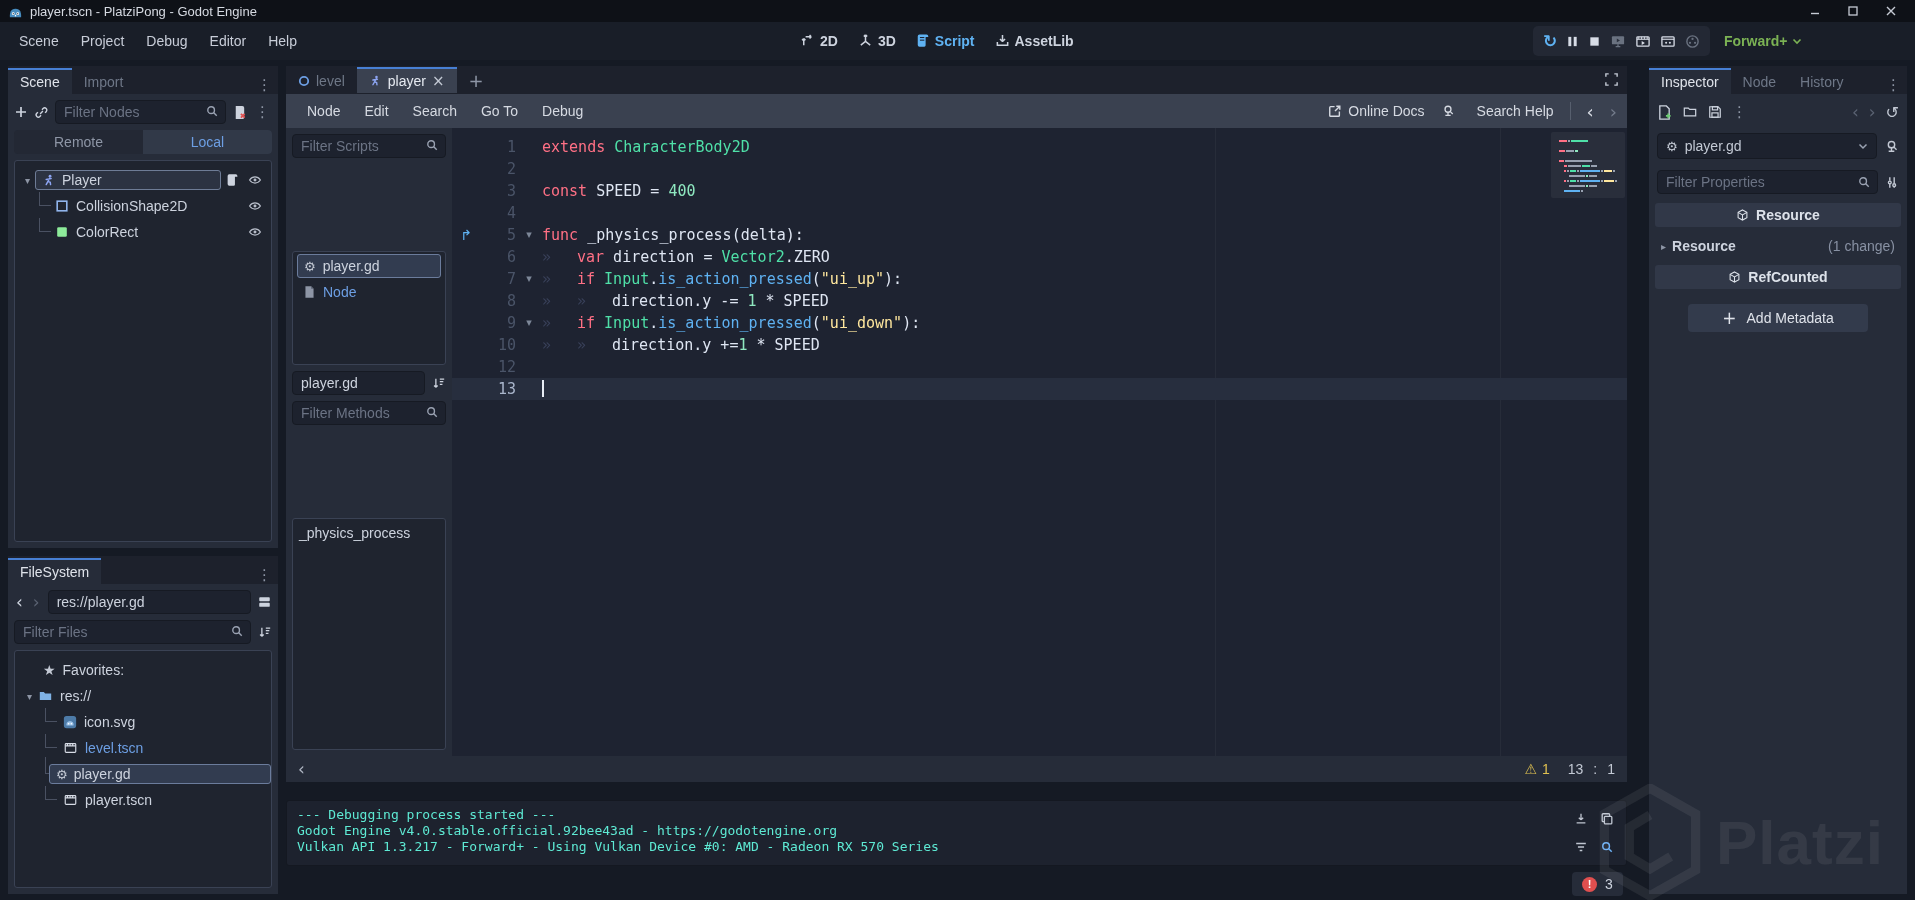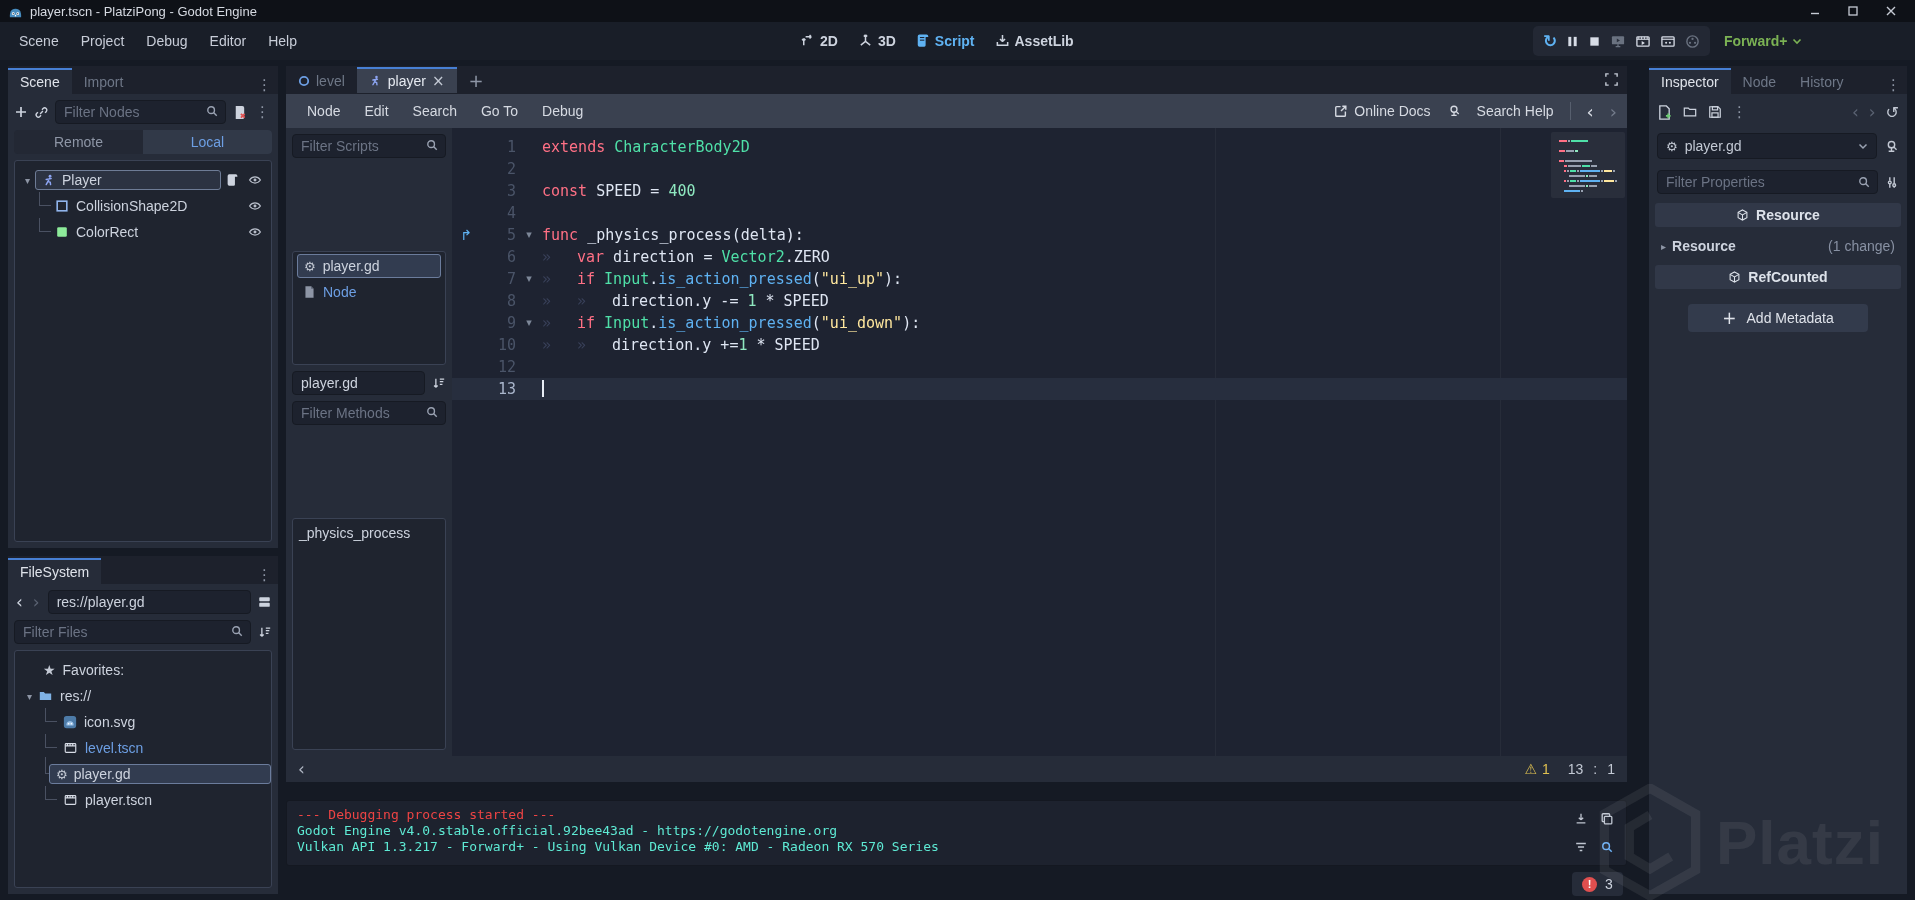--- a/index.html
+++ b/index.html
@@ -94,21 +94,21 @@
   .mm { height:2px; display:inline-block; margin-right:1px; background:#98a1b1; }
   .mm.tk-kw { background:#ff7085; } .mm.tk-ty { background:#4fe0a8; } .mm.tk-nu { background:#8fe8c0; }
   .mm.tk-st { background:#ffe79e; } .mm.tk-fn { background:#5fb2f2; } .mm.tk-tab { background:transparent; width:4px; }
   #status-bar { height:26px; display:flex; align-items:center; padding:0 12px; gap:8px; background:#262c39; }
   #status-bar .right { margin-left:auto; display:flex; align-items:center; gap:18px; }
   #warn-group { color:#dfc050; display:flex; gap:5px; align-items:center; }
   #lc-group { color:#c3c9d4; display:flex; gap:10px; font-size:14px; }
 
   
   #output-panel { position:absolute; left:286px; top:800px; width:1341px; height:66px; background:#1d222e; border:1px solid #141821; border-radius:3px; padding:6px 10px; font-family:"DejaVu Sans Mono", monospace; font-size:13px; line-height:16px; }
-  #output-panel .dim { color:#ef4444; }
+  #output-panel .dim { color:#5eead4; }
   #output-panel .out { color:#5eead4; }
   #out-icons { position:absolute; right:6px; top:4px; display:grid; grid-template-columns:26px 26px; grid-auto-rows:28px; color:#c0c6d1; }
   #out-icons .ic { width:26px; height:28px; }
   #out-icons .active-blue { color:#6cb0f5; }
   #error-chip { position:absolute; left:1572px; top:872px; height:24px; display:flex; align-items:center; gap:8px; background:#262c39; border-radius:4px; padding:0 10px; }
   #err-circle { width:15px; height:15px; border-radius:50%; background:#e04f4f; color:#fff; font-size:11px; font-weight:bold; display:flex; align-items:center; justify-content:center; }
 
   
   #inspector-dock { position:absolute; left:1649px; top:66px; width:258px; height:828px; display:flex; flex-direction:column; }
   #inspector-body { flex:1; background:#262c39; padding:6px; display:flex; flex-direction:column; gap:7px; }
@@ -503,21 +503,21 @@
     <span class="right">
       <span style="display:flex;align-items:center;gap:6px;">
         <span class="ic">
             <svg width="14" height="14" viewBox="0 0 16 16" stroke="currentColor" stroke-width="1.6" fill="none">
               <path d="M13 8.5V13a1 1 0 01-1 1H3a1 1 0 01-1-1V4a1 1 0 011-1h4.5"></path>
               <path d="M9.5 2.5H13.5V6.5M13.5 2.5L8 8"></path>
             </svg>
           </span>
         <span>Online Docs</span>
       </span>
-      <span style="display:flex;align-items:center;gap:16px;text-align:center;">
+      <span style="display:flex;align-items:center;gap:22px;text-align:center;">
         <span class="ic">
             <svg width="14" height="14" viewBox="0 0 16 16" stroke="currentColor" stroke-width="1.5" fill="none">
               <circle cx="8" cy="6" r="3.4"></circle>
               <path d="M8 9.4V13M5 13h6M10.4 8.4l3 3"></path>
             </svg>
           </span>
         <span>Search Help</span>
       </span>
       <span style="width:1px;height:18px;background:#575f6e;"></span>
       <span class="glyph" style="font-size:18px;">‹</span>

